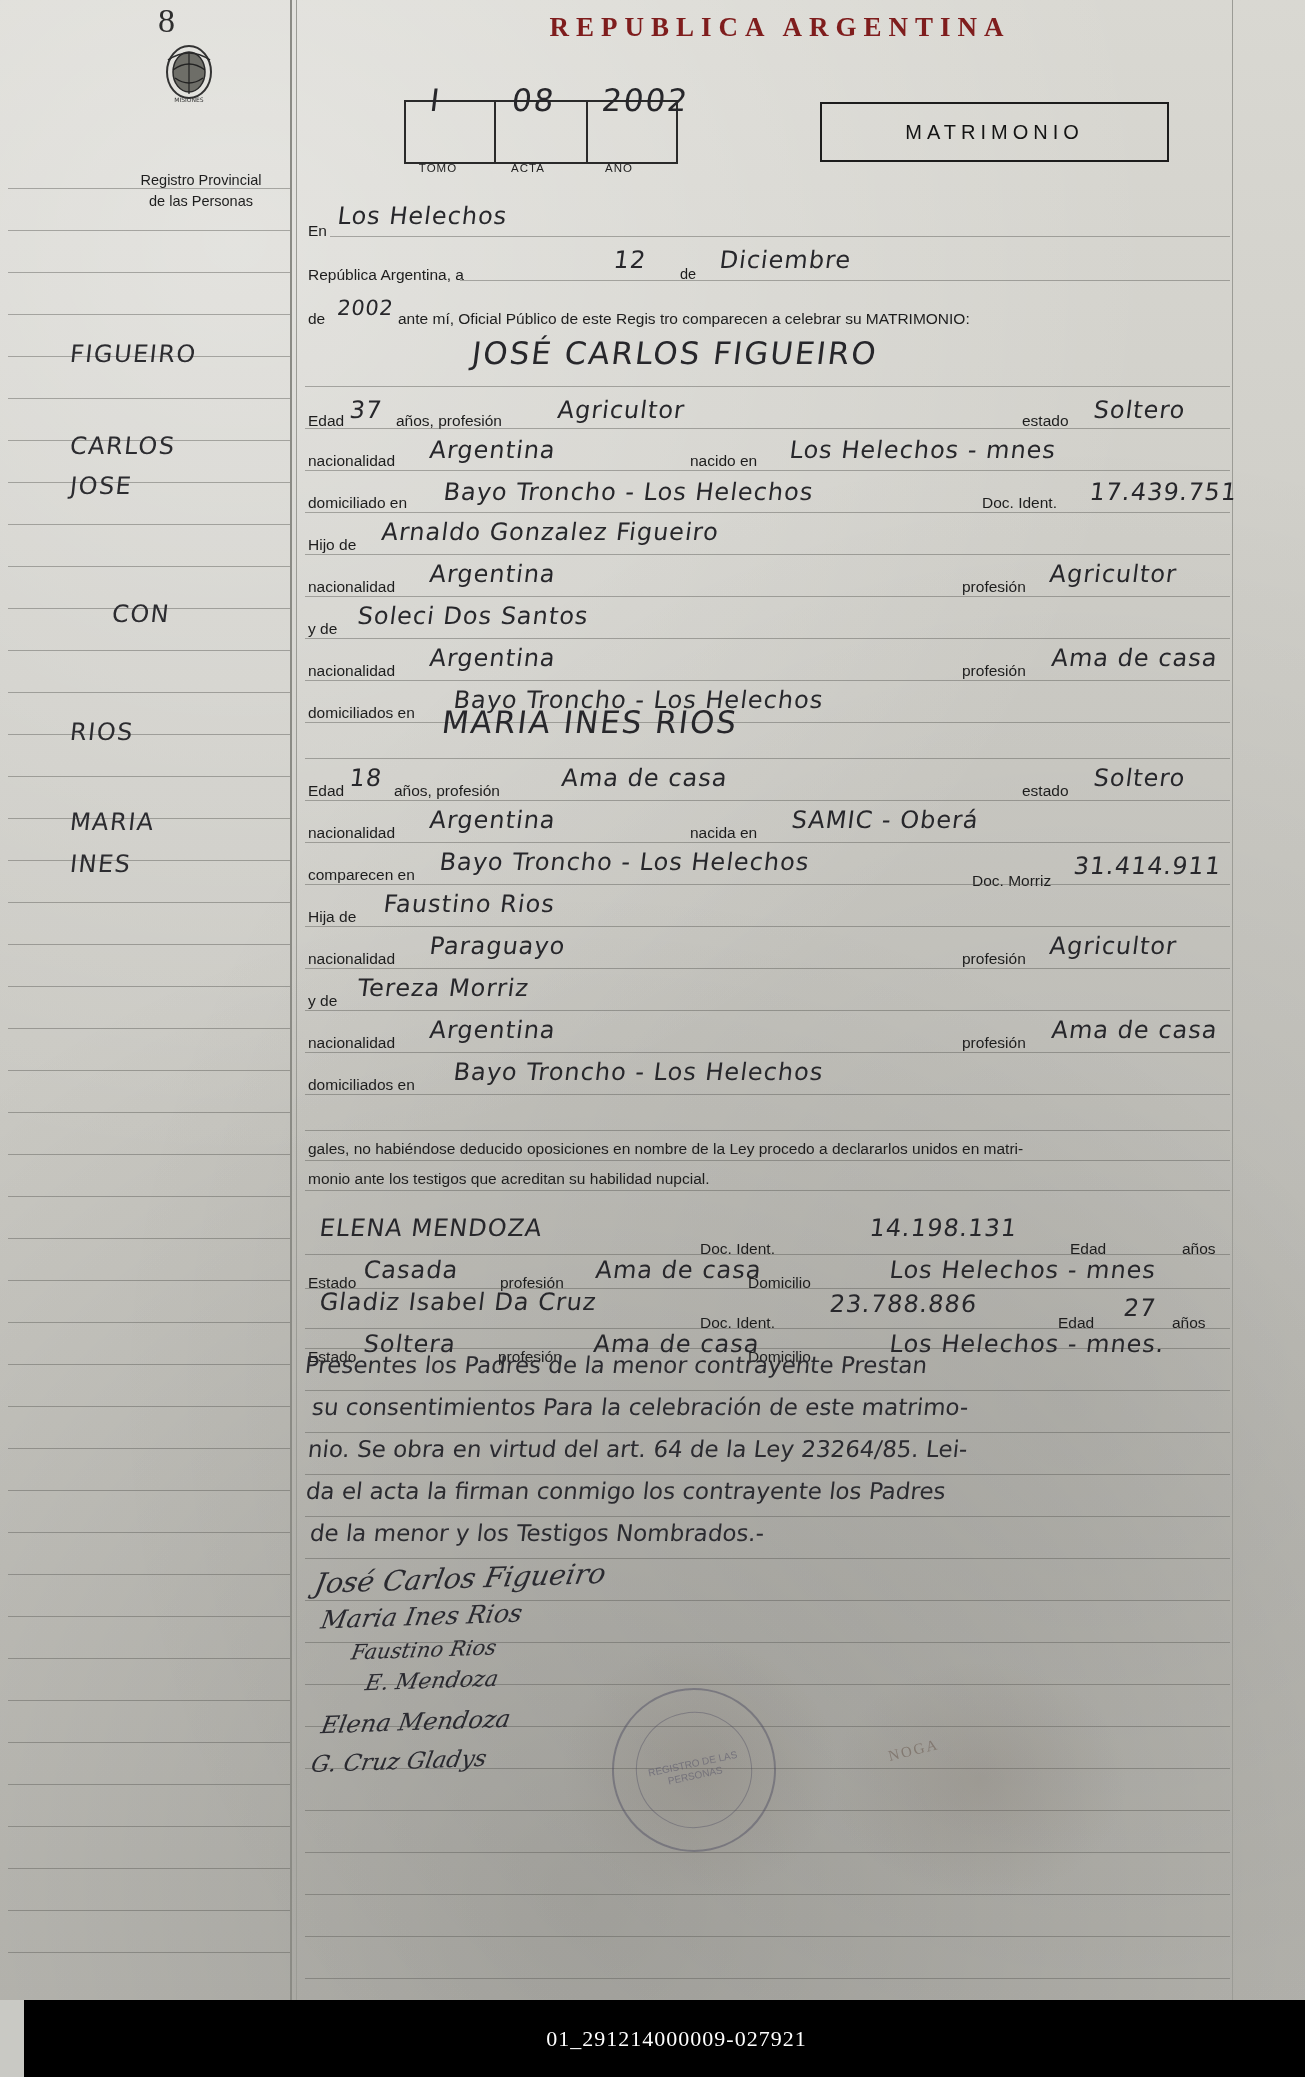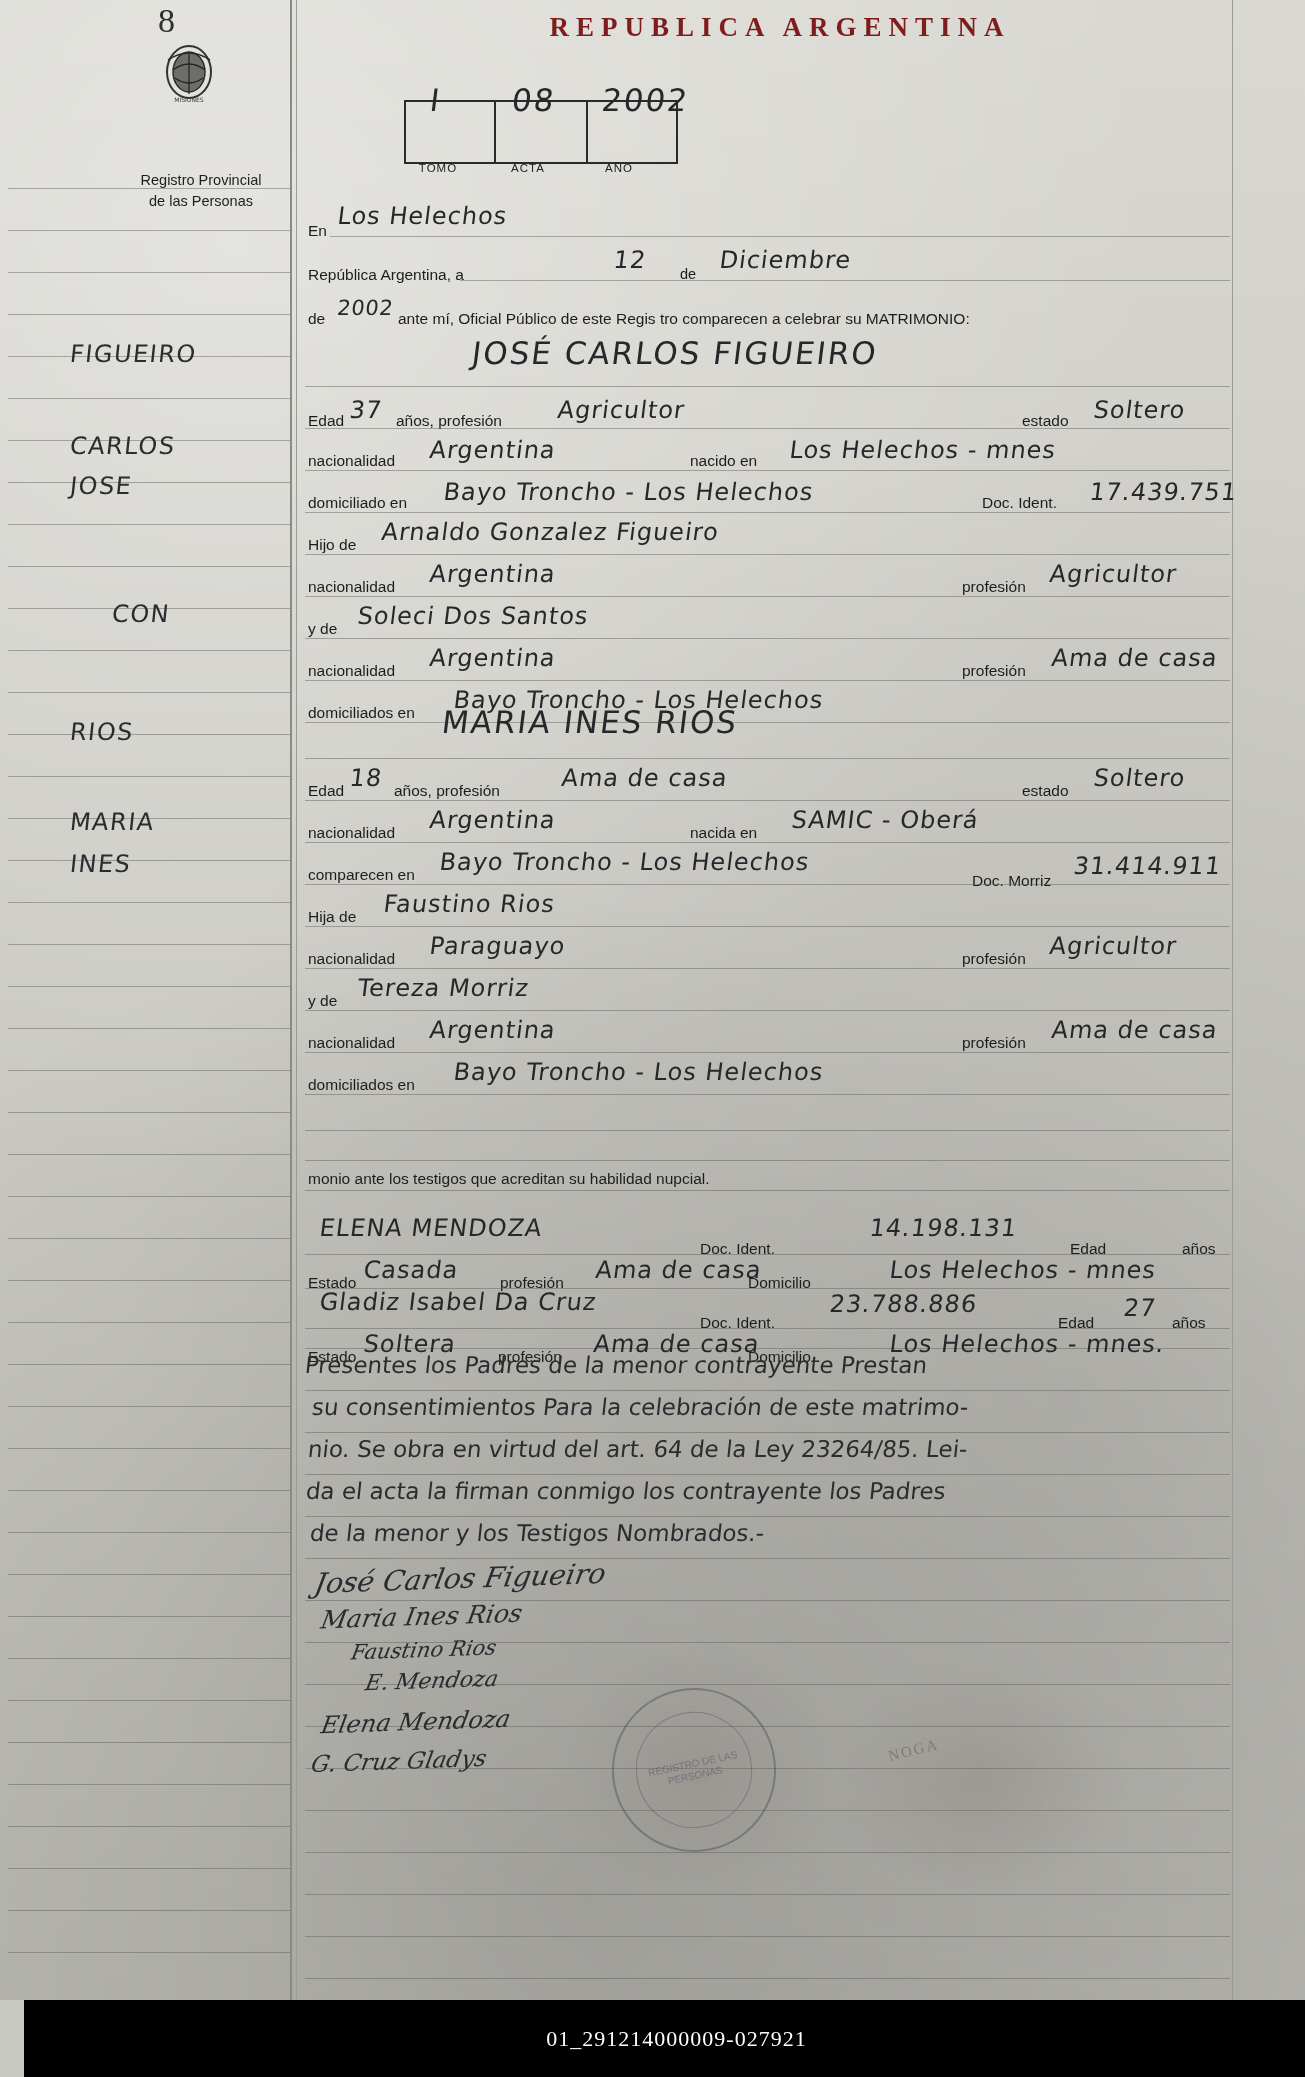--- a/index.html
+++ b/index.html
@@ -354,20 +354,23 @@
   </div>
   <div class="hw hw-big sk" style="left:428px; top:82px;">I</div>
   <div class="hw hw-big sk" style="left:510px; top:82px;">08</div>
   <div class="hw hw-big sk" style="left:600px; top:82px;">2002</div>
   <div class="tomo-labels">
     <span class="tl1">TOMO</span>
     <span class="tl2">ACTA</span>
     <span class="tl3">AÑO</span>
   </div>
 
+  <div class="matri-box">
+    <span>MATRIMONIO</span>
+  </div>
 
   <div class="pt" style="left:308px; top:222px;">En</div>
   <div class="hw hw-mid sk" style="left:336px; top:202px;">Los Helechos</div>
   <div class="ruled" style="left:330px;width:900px;top:236px"></div>
 
   <div class="pt" style="left:308px; top:266px;">República Argentina, a</div>
   <div class="hw hw-mid sk" style="left:612px; top:246px;">12</div>
   <div class="pt sm" style="left:680px; top:266px;">de</div>
   <div class="hw hw-mid sk" style="left:718px; top:246px;">Diciembre</div>
   <div class="ruled" style="left:460px;width:770px;top:280px"></div>
@@ -463,20 +466,21 @@
   <div class="pt" style="left:308px; top:1034px;">nacionalidad</div>
   <div class="hw hw-mid sk" style="left:428px; top:1016px;">Argentina</div>
   <div class="pt" style="left:962px; top:1034px;">profesión</div>
   <div class="hw hw-mid sk" style="left:1050px; top:1016px;">Ama de casa</div>
   <div class="ruled" style="left:305px;width:925px;top:1052px"></div>
 
   <div class="pt" style="left:308px; top:1076px;">domiciliados en</div>
   <div class="hw hw-mid sk" style="left:452px; top:1058px;">Bayo Troncho - Los Helechos</div>
   <div class="ruled" style="left:305px;width:925px;top:1094px"></div>
 
+  <div class="pt" style="left:308px; top:1140px;">gales, no habiéndose deducido oposiciones en nombre de la Ley procedo a declararlos unidos en matri-</div>
   <div class="pt" style="left:308px; top:1170px;">monio ante los testigos que acreditan su habilidad  nupcial.</div>
   <div class="ruled" style="left:305px;width:925px;top:1130px"></div>
   <div class="ruled" style="left:305px;width:925px;top:1160px"></div>
   <div class="ruled" style="left:305px;width:925px;top:1190px"></div>
 
   <div class="hw hw-mid sk" style="left:318px; top:1214px;">ELENA MENDOZA</div>
   <div class="pt" style="left:700px; top:1240px;">Doc. Ident.</div>
   <div class="hw hw-mid sk" style="left:868px; top:1214px;">14.198.131</div>
   <div class="pt" style="left:1070px; top:1240px;">Edad</div>
   <div class="hw hw-mid sk" style="left:1140px; top:1222px;"></div>

